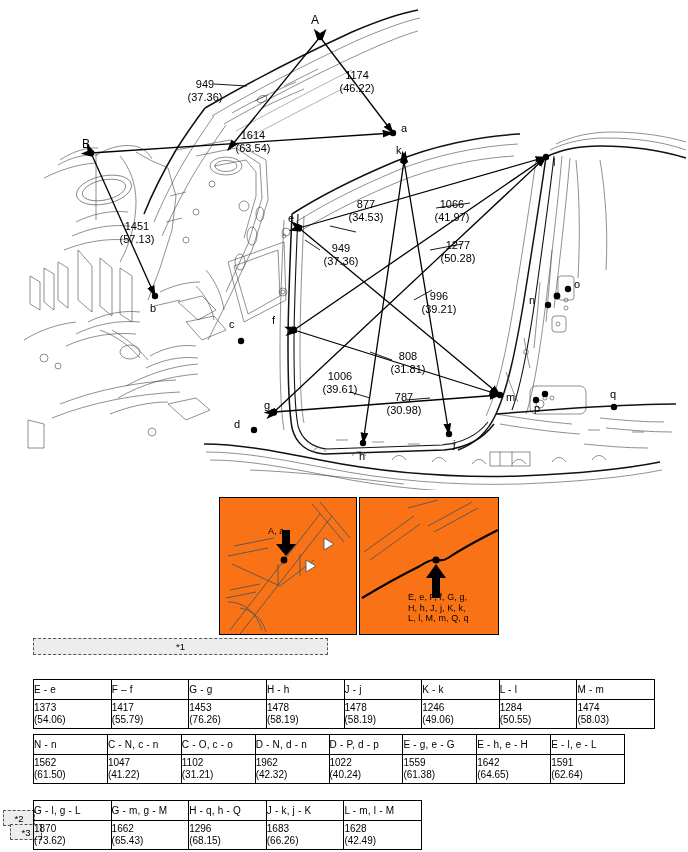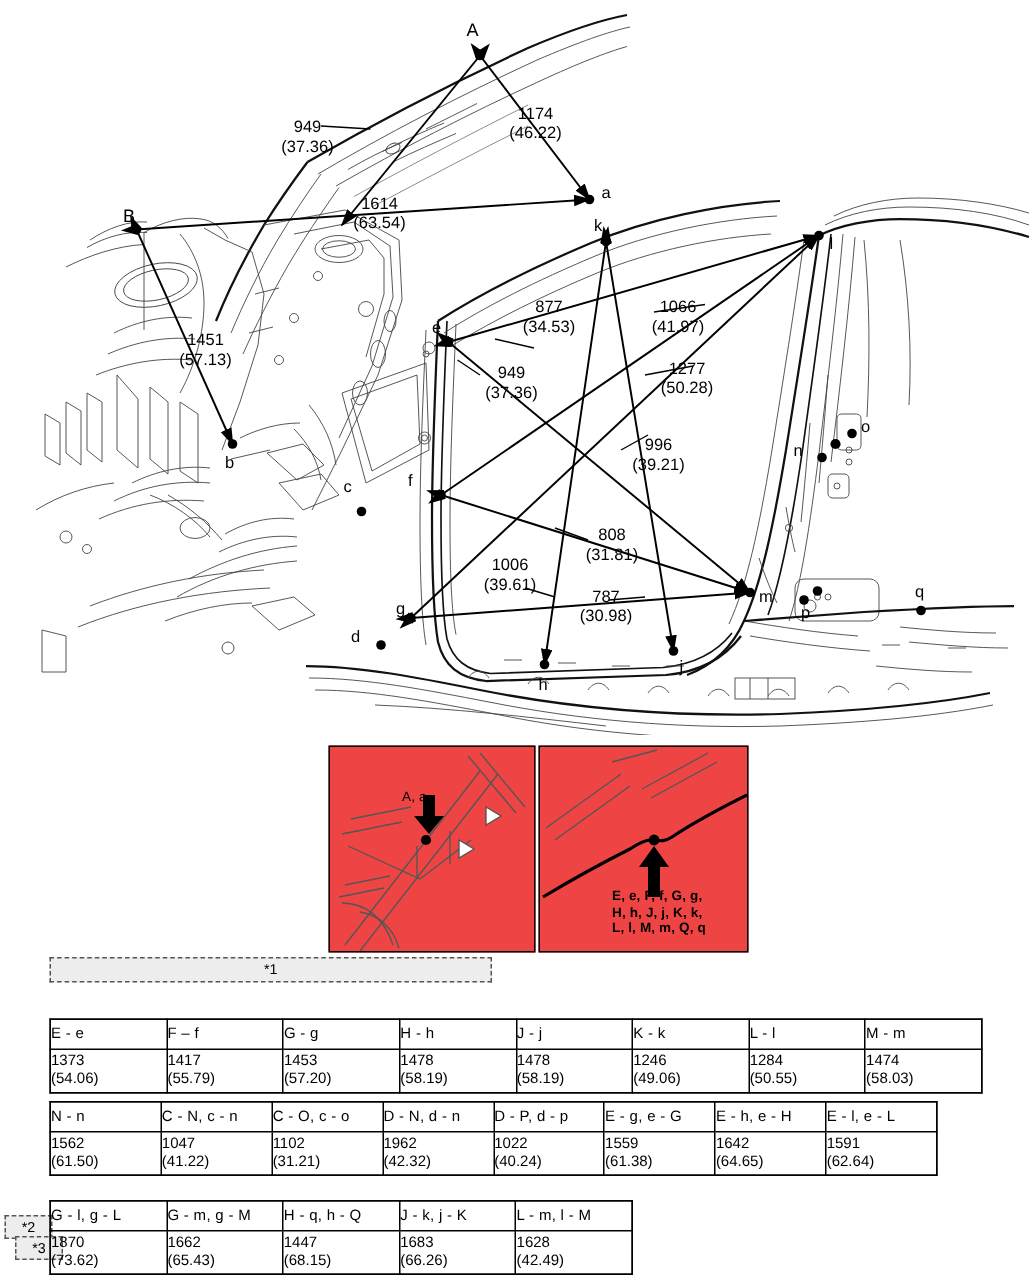--- a/index.html
+++ b/index.html
@@ -34,26 +34,26 @@
 
   
   #insets {
     position: absolute;
     left: 219px; top: 497px;
     width: 280px; height: 138px;
     display: flex;
   }
   .inset-box {
     border: 1.6px solid #000;
-    background: #ef4444;
+    background: #f97316;
     position: relative;
     overflow: hidden;
   }
   #inset-left { width: 138px; height: 138px; box-sizing: border-box; }
-  #inset-right { width: 140px; height: 138px; box-sizing: border-box; margin-left: 2px; font-weight: bold; }
+  #inset-right { width: 140px; height: 138px; box-sizing: border-box; margin-left: 2px; }
   .inset-caption {
     position: absolute;
     font-size: 9px;
     line-height: 10.5px;
     white-space: pre-line;
     letter-spacing: 0.1px;
   }
 
   
   #note-bar-1 {
@@ -506,21 +506,21 @@
       <td class="val">
             <span>1373</span>
             <span>(54.06)</span>
           </td>
       <td class="val">
             <span>1417</span>
             <span>(55.79)</span>
           </td>
       <td class="val">
             <span>1453</span>
-            <span>(57.20)</span>
+            <span>(76.26)</span>
           </td>
       <td class="val">
             <span>1478</span>
             <span>(58.19)</span>
           </td>
       <td class="val">
             <span>1478</span>
             <span>(58.19)</span>
           </td>
       <td class="val">
@@ -600,21 +600,21 @@
     <tr>
       <td class="val">
             <span>1870</span>
             <span>(73.62)</span>
           </td>
       <td class="val">
             <span>1662</span>
             <span>(65.43)</span>
           </td>
       <td class="val">
-            <span>1447</span>
+            <span>1296</span>
             <span>(68.15)</span>
           </td>
       <td class="val">
             <span>1683</span>
             <span>(66.26)</span>
           </td>
       <td class="val">
             <span>1628</span>
             <span>(42.49)</span>
           </td>

